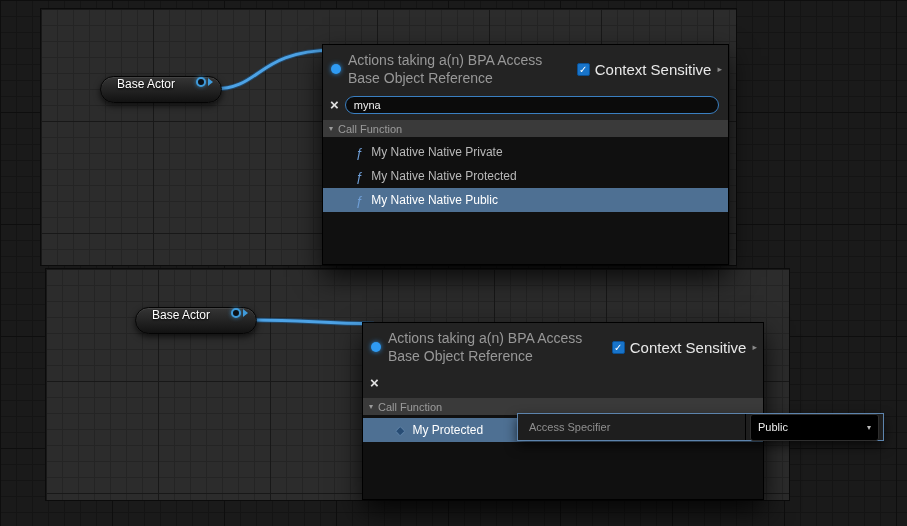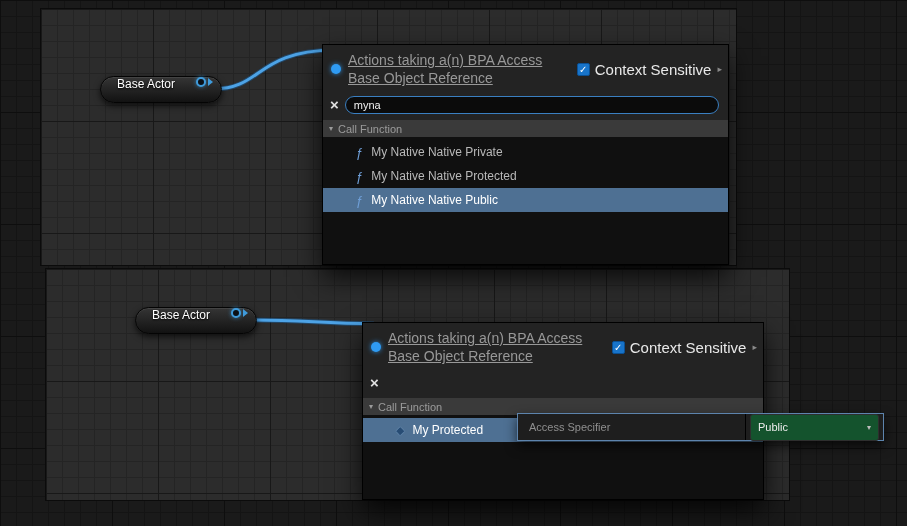--- a/index.html
+++ b/index.html
@@ -77,21 +77,21 @@
     height: 48px; background: #232323;
     display: flex; align-items: center;
     padding: 0 6px 0 8px;
   }
   .dot {
     width: 10px; height: 10px; border-radius: 50%;
     background: #2f9bf3; box-shadow: 0 0 5px rgba(47,155,243,.85);
     margin-right: 7px; flex: 0 0 auto;
   }
   .titles { flex: 1; color: #989898; font-size: 14px; line-height: 18px; }
-  .title-line { display: block; text-decoration: underline; }
+  .title-line { display: block; }
   .cs-group { display: flex; align-items: center; gap: 5px; flex: 0 0 auto; }
   .checkbox {
     width: 13px; height: 13px; border-radius: 2px;
     background: #1874ca; border: 1px solid #0b5094;
     color: #fff; font-size: 10px; line-height: 11px; text-align: center;
   }
   .cs-label { color: #e8e8e8; font-size: 15px; white-space: nowrap; }
   .cs-arrow { color: #8a8a8a; font-size: 9px; margin-left: 1px; }
 
   .search-row {
@@ -139,21 +139,21 @@
   .detail-label {
     width: 228px; flex: 0 0 auto;
     display: flex; align-items: center;
     padding-left: 11px;
     color: #8f8f8f; font-size: 11px;
     border-right: 1px solid #000;
   }
   .detail-combo-wrap { flex: 1; display: flex; align-items: center; padding: 3px 4px; background: #1e1e1e; }
   .combo {
     flex: 1; height: 27px;
-    background: #14532d;
+    background: #000000;
     border: 1px solid #2e2e2e; border-radius: 3px;
     display: flex; align-items: center; justify-content: space-between;
     padding: 0 7px;
     color: #ececec; font-size: 11px;
   }
   .combo-chevron { color: #bdbdbd; font-size: 8px; }
 </style>
 </head>
 <body>
 

